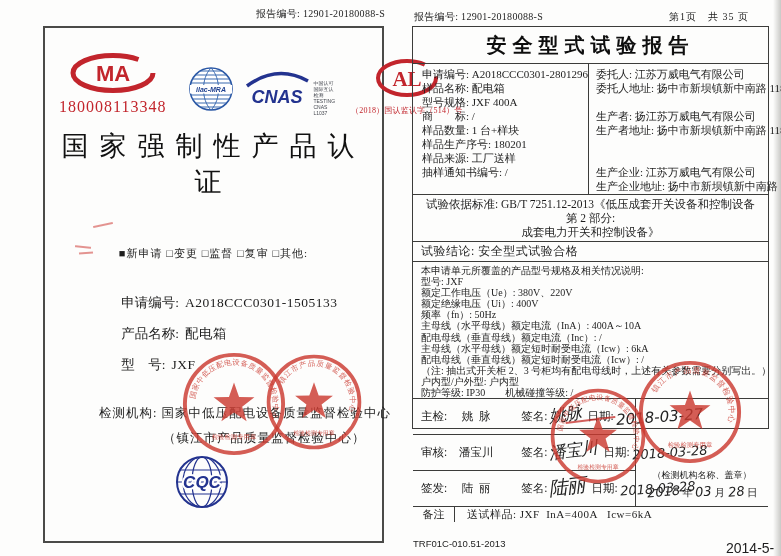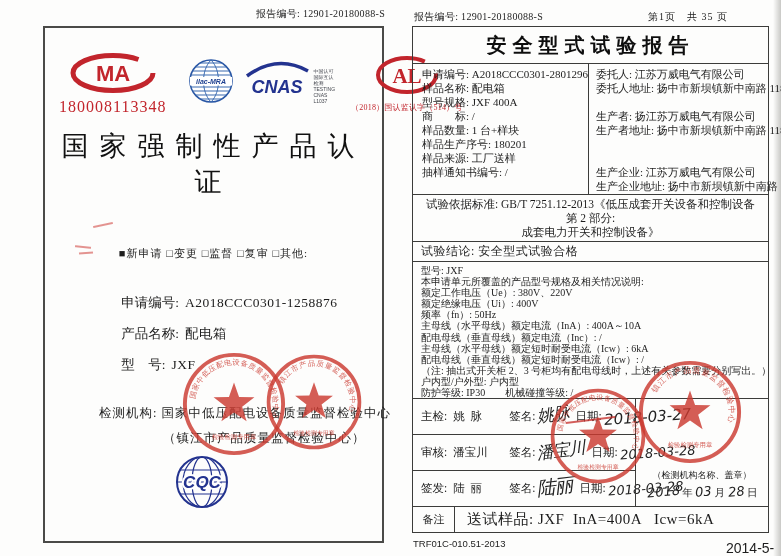--- a/index.html
+++ b/index.html
@@ -5,74 +5,74 @@
   html,body{margin:0;padding:0;background:#ffffff;}
   #canvas{position:relative;width:781px;height:556px;background:#fdfdfc;overflow:hidden;
           font-family:"Liberation Serif","DejaVu Serif",serif;color:#1d1d1d;}
   *{box-sizing:border-box;}
   .edge-strip{position:absolute;right:0;top:0;width:8px;height:100%;
               background:linear-gradient(to right,#fdfdfc,#c9c9c6);}
 
   
   .lp-reportno{position:absolute;left:229px;top:7px;width:156px;font-size:10px;text-align:right;letter-spacing:.3px;}
   .lp-box{position:absolute;left:43px;top:26px;width:341px;height:517px;border:2px solid #4a4a48;background:transparent;}
-  .logo-row{position:absolute;top:22px;left:14px;right:10px;display:flex;align-items:center;}
+  .logo-row{position:absolute;top:22px;left:14px;right:10px;display:flex;align-items:flex-end;}
   .logo-col{display:flex;flex-direction:column;align-items:center;}
   .cma-num{font-size:16px;color:#c2252c;letter-spacing:1px;margin-top:2px;}
   .cnas-side{font-size:5px;line-height:6px;color:#44474f;margin:6px 0 0 3px;font-family:"Liberation Sans",sans-serif;}
   .al-caption{font-size:8px;color:#c2252c;margin-top:6px;letter-spacing:.2px;white-space:nowrap;}
   .lp-title{position:absolute;top:100px;left:0;right:0;text-align:center;font-size:27px;letter-spacing:11px;color:#111;}
   .lp-subtitle{position:absolute;top:151px;left:0;right:0;text-align:center;font-size:27px;letter-spacing:24px;padding-left:24px;color:#111;}
   .lp-checkbox{position:absolute;top:218px;left:0;right:0;text-align:center;font-size:11px;letter-spacing:1px;}
   .lp-field{position:absolute;left:56px;font-size:13.5px;white-space:pre;}
   .lp-field .val{margin-left:6px;letter-spacing:.5px;}
   .lp-agency1{position:absolute;left:54px;top:377px;font-size:12.5px;letter-spacing:1px;white-space:nowrap;}
   .lp-agency2{position:absolute;left:118px;top:402px;font-size:12.5px;letter-spacing:1px;white-space:nowrap;}
   .cqc-wrap{position:absolute;left:126px;top:426px;font-style:italic;}
   .red-mark{position:absolute;border-top:2.5px solid rgba(205,60,55,.55);filter:blur(.6px);}
   .red-mark.m1{left:48px;top:196px;width:20px;transform:rotate(-12deg);}
   .red-mark.m2{left:30px;top:218px;width:16px;transform:rotate(6deg);}
   .red-mark.m3{left:34px;top:224px;width:14px;transform:rotate(-4deg);}
 
   
   .rp-reportno{position:absolute;left:414px;top:10px;font-size:10px;letter-spacing:.3px;}
-  .rp-pageno{position:absolute;left:648px;top:10px;width:122px;font-size:10px;letter-spacing:1px;}
-  .rp-box{position:absolute;left:412px;top:26px;width:357px;height:507px;border:1.5px solid #3c3c3a;
+  .rp-pageno{position:absolute;left:648px;top:10px;width:122px;font-size:10px;letter-spacing:1px;text-align:center;}
+  .rp-box{position:absolute;left:412px;top:26px;width:357px;height:403px;border:1.5px solid #3c3c3a;
           display:flex;flex-direction:column;}
   .rp-title{flex:0 0 37px;border-bottom:1.5px solid #3c3c3a;display:flex;align-items:center;justify-content:center;
             font-size:20px;font-weight:bold;letter-spacing:6px;color:#0e0e0e;}
   .rp-info{flex:0 0 130px;display:flex;font-size:11px;}
   .rp-info-left{width:184px;padding:3px 0 0 9px;line-height:14px;white-space:nowrap;}
   .rp-info-right{flex:1;border-left:1px solid #3c3c3a;padding:3px 0 0 7px;line-height:14px;white-space:nowrap;}
   .rp-group2{margin-top:14px;}
   .rp-group3{margin-top:28px;}
   .rp-standard{flex:0 0 32px;border-top:1px solid #3c3c3a;padding:2px 8px;font-size:11.5px;line-height:14px;text-align:center;}
   .rp-conclusion{flex:0 0 19px;border-top:1px solid #3c3c3a;padding:1px 8px;font-size:12px;font-weight:400;letter-spacing:.5px;}
   .rp-desc{flex:0 0 136px;border-top:1px solid #3c3c3a;padding:3px 8px 0;font-size:10px;line-height:11.1px;white-space:nowrap;}
   .rp-sig{flex:0 0 108px;border-top:1px solid #3c3c3a;display:flex;}
   .sig-left{width:222px;display:flex;flex-direction:column;}
   .sig-row{position:relative;flex:1;display:flex;align-items:center;padding-left:8px;font-size:11.5px;white-space:nowrap;overflow:visible;}
   .sig-row+.sig-row{border-top:1px solid #3c3c3a;}
-  .sig-row .name{margin-left:6px;min-width:46px;white-space:pre;}
-  .sig-row .lab{margin-left:10px;}
+  .sig-row .name{margin-left:6px;min-width:46px;white-space:pre;text-align:center;}
+  .sig-row .lab{margin-left:22px;}
   .sig-row .lab2{margin-left:6px;}
   .scrawl{display:inline-block;font-family:"DejaVu Sans",sans-serif;font-style:italic;font-size:17px;
           letter-spacing:-1px;transform:rotate(-7deg) translateY(-2px);color:#232323;margin-left:2px;}
   .scrawl-date{display:inline-block;font-family:"DejaVu Sans",sans-serif;font-style:italic;font-size:13px;
           transform:rotate(-4deg);color:#232323;margin-left:2px;}
   .red-strike{position:absolute;left:152px;top:12px;width:50px;height:10px;
           border-bottom:2px solid rgba(198,42,38,.75);transform:rotate(-7deg);filter:blur(.4px);}
   .sig-right{flex:1;border-left:1px solid #3c3c3a;position:relative;}
   .seal-caption{position:absolute;left:0;right:0;bottom:24px;text-align:center;font-size:9px;white-space:nowrap;}
   .seal-date{position:absolute;left:0;right:0;bottom:6px;text-align:center;font-size:10.5px;white-space:nowrap;}
   .scrawl-sm{display:inline-block;font-family:"DejaVu Sans",sans-serif;font-style:italic;font-size:13px;
           transform:rotate(-5deg);color:#232323;}
   .rp-remark{flex:1;border-top:1px solid #3c3c3a;display:flex;}
   .remark-label{width:42px;border-right:1px solid #3c3c3a;display:flex;align-items:center;justify-content:center;font-size:11px;}
-  .remark-value{flex:1;display:flex;align-items:center;padding-left:12px;font-size:15px;letter-spacing:.5px;white-space:pre;}
+  .remark-value{flex:1;display:flex;align-items:center;padding-left:12px;font-size:11px;letter-spacing:.5px;white-space:pre;}
   .rp-footer-left{position:absolute;left:413px;top:538px;font-size:9.5px;font-family:"Liberation Sans",sans-serif;}
   .rp-footer-right{position:absolute;left:726px;top:540px;font-size:14px;font-family:"Liberation Sans",sans-serif;}
 
   
   .stamp{position:absolute;color:rgba(203,57,48,.82);pointer-events:none;z-index:5;}
   .stamp.l1{left:180px;top:350px;}
   .stamp.l2{left:264px;top:352px;}
   .stamp.r1{left:548px;top:386px;}
   .stamp.r2{left:636px;top:358px;}
 </style>
@@ -142,21 +142,21 @@
         </svg>
         <div class="al-caption">（2018）国认监认字（514）号</div>
       </div>
     </div>
 
     <div class="lp-title">国家强制性产品认证</div>
 
     <div class="lp-checkbox">■新申请  □变更  □监督  □复审  □其他:</div>
 
     <div class="lp-field" style="top:250px">
-      <span>申请编号:</span><span class="val">A2018CCC0301-1258876</span>
+      <span>申请编号:</span><span class="val">A2018CCC0301-1505133</span>
     </div>
     <div class="lp-field" style="top:281px">
       <span>产品名称:</span><span class="val">配电箱</span>
     </div>
     <div class="lp-field" style="top:312px">
       <span>型    号:</span><span class="val">JXF</span>
     </div>
 
     <div class="lp-agency1">检测机构: 国家中低压配电设备质量监督检验中心</div>
     <div class="lp-agency2">（镇江市产品质量监督检验中心）</div>
@@ -219,22 +219,22 @@
     </div>
 
     <div class="rp-standard">
       <div>试验依据标准: GB/T 7251.12-2013《低压成套开关设备和控制设备 第 2 部分:</div>
       <div>成套电力开关和控制设备》</div>
     </div>
 
     <div class="rp-conclusion">试验结论: 安全型式试验合格</div>
 
     <div class="rp-desc">
+      <div>本申请单元所覆盖的产品型号规格及相关情况说明:</div>
       <div>型号: JXF</div>
-      <div>本申请单元所覆盖的产品型号规格及相关情况说明:</div>
       <div>额定工作电压（Ue）: 380V、220V</div>
       <div>额定绝缘电压（Ui）: 400V</div>
       <div>频率（fn）: 50Hz</div>
       <div>主母线（水平母线）额定电流（InA）: 400A～10A</div>
       <div>配电母线（垂直母线）额定电流（Inc）: /</div>
       <div>主母线（水平母线）额定短时耐受电流（Icw）: 6kA</div>
       <div>配电母线（垂直母线）额定短时耐受电流（Icw）: /</div>
       <div>（注: 抽出式开关柜 2、3 号柜均有配电母线时，上述有关参数需要分别写出。）</div>
       <div>户内型/户外型: 户内型</div>
       <div>防护等级: IP30　　机械碰撞等级: /</div>

